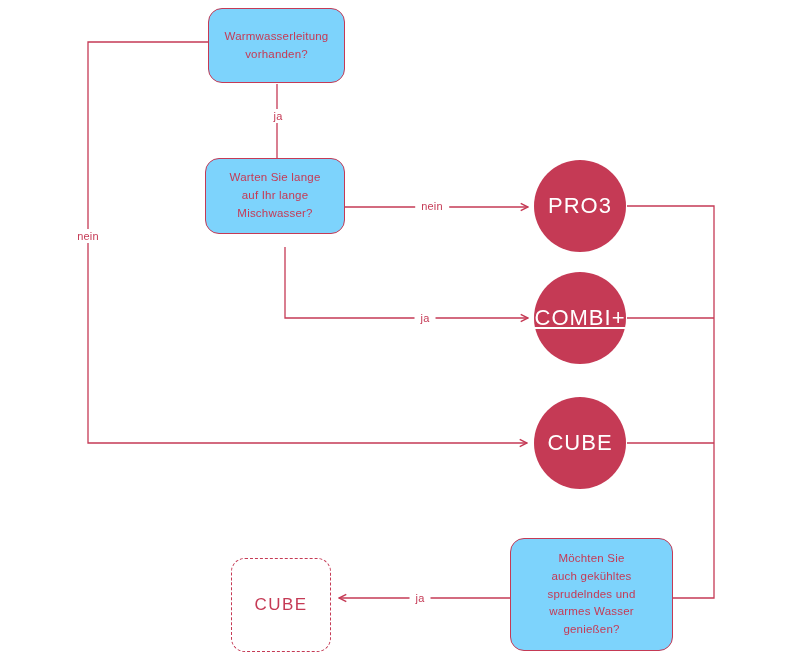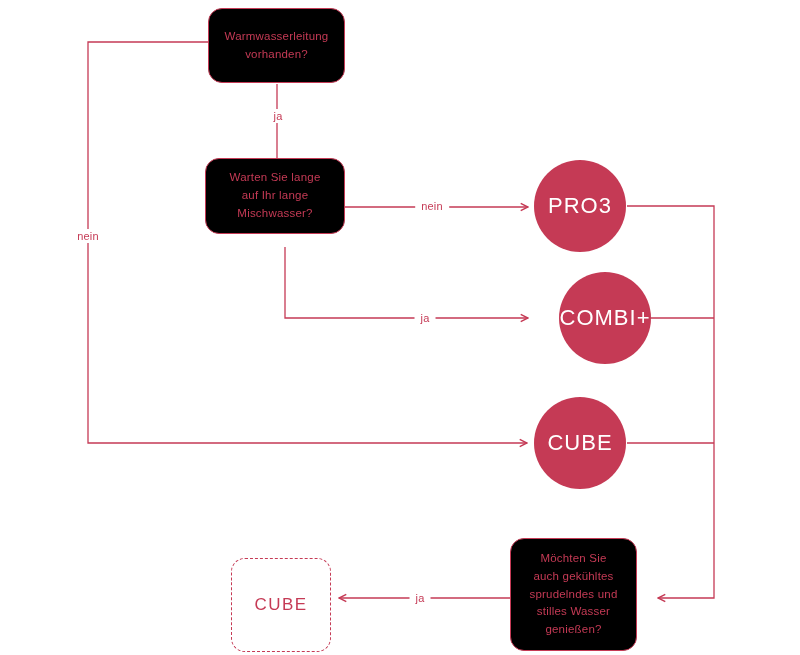--- a/index.html
+++ b/index.html
@@ -6,21 +6,21 @@
   * { box-sizing:border-box; }
   body { margin:0; background:#ffffff; font-family:"Liberation Sans","DejaVu Sans",sans-serif; }
   .canvas { position:relative; width:800px; height:655px; background:#ffffff; overflow:hidden; }
 
   svg.edges { position:absolute; left:0; top:0; width:800px; height:655px; }
   .edge { fill:none; stroke:var(--accent); stroke-width:1.3px; }
   .arrowhead { fill:none; stroke:var(--accent); stroke-width:1.6px; }
 
   .qbox {
     position:absolute; border:1.5px solid var(--accent); border-radius:14px;
-    background:#000000; color:var(--accent);
+    background:#7dd3fc; color:var(--accent);
     display:flex; flex-direction:column; align-items:center; justify-content:center;
     text-align:center; font-size:11.5px; line-height:1.55; letter-spacing:.2px;
   }
   .circle {
     position:absolute; width:92px; height:92px; border-radius:50%;
     background:var(--accent); color:#ffffff;
     display:flex; align-items:center; justify-content:center;
     font-size:22px; letter-spacing:1px;
   }
   .cubebox {
@@ -31,24 +31,24 @@
   }
   .elabel {
     position:absolute; transform:translate(-50%,-50%);
     background:#ffffff; color:var(--accent);
     font-size:11px; padding:1px 6px; letter-spacing:.2px;
   }
 
   
   #q1   { left:208px; top:8px;   width:137px; height:75px; }
   #q2   { left:205px; top:158px; width:140px; height:76px; }
-  #q3   { left:510px; top:538px; width:127px; height:113px; }
+  #q3   { left:510px; top:538px; width:163px; height:113px; }
   #cube { left:231px; top:551px; width:100px; height:94px; }
   #pro3      { left:534px; top:160px; }
-  #combiplus { left:559px; top:272px; }
+  #combiplus { left:534px; top:272px;text-decoration:underline; }
   #combi     { left:534px; top:397px; }
 
   #lbl-q1-yes { left:278px; top:116px; }
   #lbl-q2-no  { left:432px; top:206px; }
   #lbl-q2-yes { left:425px; top:318px; }
   #lbl-q1-no  { left:88px;  top:236px; }
   #lbl-q3-yes { left:420px; top:598px; }
 </style>
 </head>
 <body>
@@ -79,21 +79,21 @@
   <div class="qbox" id="q2">
     <div>Warten Sie lange</div>
     <div>auf Ihr lange</div>
     <div>Mischwasser?</div>
   </div>
 
   <div class="qbox" id="q3">
     <div>Möchten Sie</div>
     <div>auch gekühltes</div>
     <div>sprudelndes und</div>
-    <div>stilles Wasser</div>
+    <div>warmes Wasser</div>
     <div>genießen?</div>
   </div>
 
   <div class="circle" id="pro3">
     <span>PRO3</span>
   </div>
   <div class="circle" id="combiplus">
     <span>COMBI+</span>
   </div>
   <div class="circle" id="combi">

